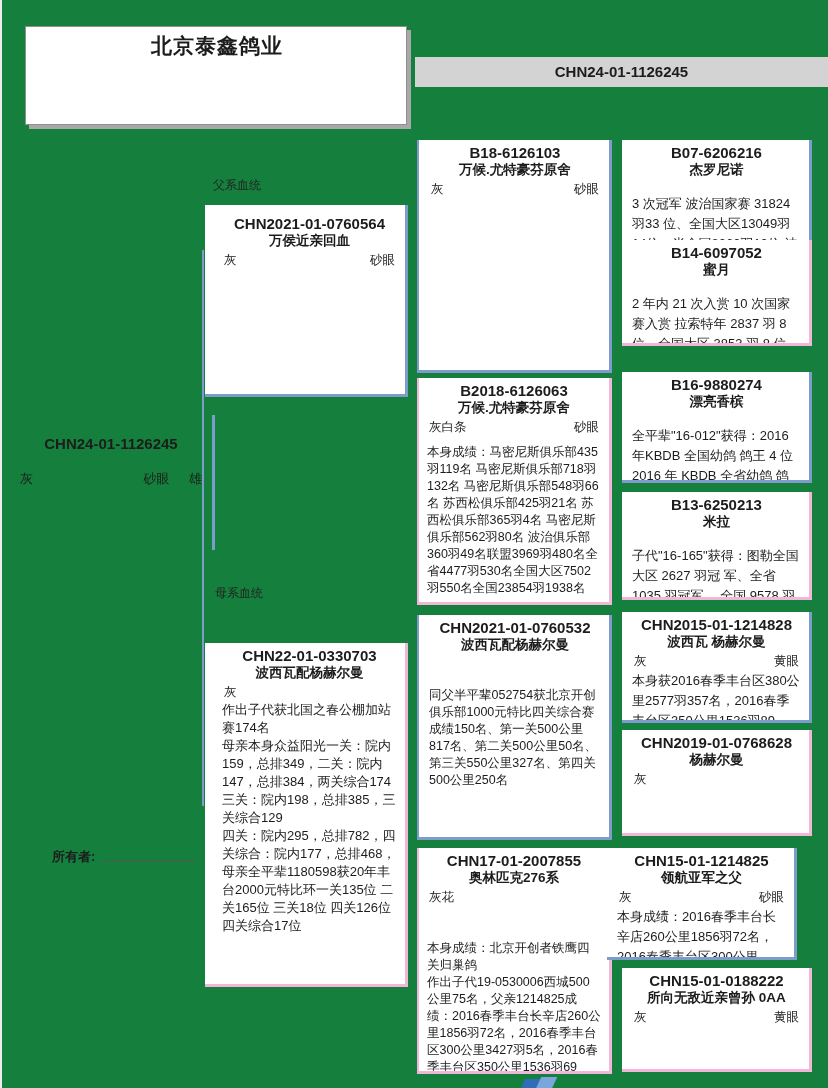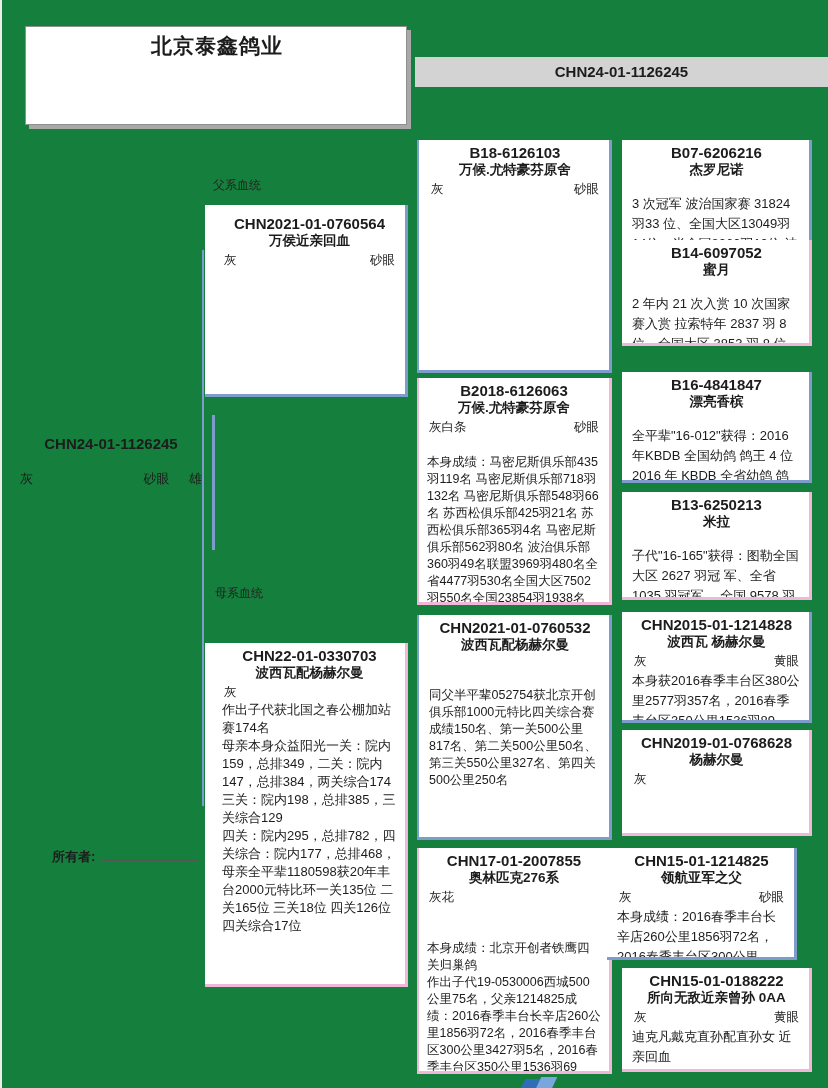--- a/index.html
+++ b/index.html
@@ -124,21 +124,21 @@
     </div>
   </div>
 
   <div class="box dam lb-dam" style="left:417px;top:378px;width:195px;height:227px;">
     <div class="title">B2018-6126063</div>
     <div class="name">万候.尤特豪芬原舍</div>
     <div class="attrs">
       <span>灰白条</span>
       <span>砂眼</span>
     </div>
-    <div class="body" style="margin-top:18px;">本身成绩：马密尼斯俱乐部435羽119名 马密尼斯俱乐部718羽132名 马密尼斯俱乐部548羽66名 苏西松俱乐部425羽21名 苏西松俱乐部365羽4名 马密尼斯俱乐部562羽80名 波治俱乐部360羽49名联盟3969羽480名全省4477羽530名全国大区7502羽550名全国23854羽1938名</div>
+    <div class="body" style="margin-top:8px;">本身成绩：马密尼斯俱乐部435羽119名 马密尼斯俱乐部718羽132名 马密尼斯俱乐部548羽66名 苏西松俱乐部425羽21名 苏西松俱乐部365羽4名 马密尼斯俱乐部562羽80名 波治俱乐部360羽49名联盟3969羽480名全省4477羽530名全国大区7502羽550名全国23854羽1938名</div>
   </div>
 
   <div class="box sire lb-sire" style="left:417px;top:615px;width:195px;height:225px;">
     <div class="title">CHN2021-01-0760532</div>
     <div class="name">波西瓦配杨赫尔曼</div>
     <div class="body" style="margin-top:34px;">同父半平辈052754获北京开创俱乐部1000元特比四关综合赛成绩150名、第一关500公里817名、第二关500公里50名、第三关550公里327名、第四关500公里250名</div>
   </div>
 
   <div class="box dam lb-dam" style="left:417px;top:848px;width:195px;height:226px;">
     <div class="title">CHN17-01-2007855</div>
@@ -157,21 +157,21 @@
     <div class="body" style="margin-top:16px;">3 次冠军 波治国家赛 31824 羽33 位、全国大区13049羽14位、半全国8360羽13位 波治国</div>
   </div>
 
   <div class="box g4 dam" style="left:622px;top:240px;width:190px;height:106px;">
     <div class="title">B14-6097052</div>
     <div class="name">蜜月</div>
     <div class="body" style="margin-top:16px;">2 年内 21 次入赏 10 次国家赛入赏 拉索特年 2837 羽 8 位、全国大区 3853 羽 8 位、 全国</div>
   </div>
 
   <div class="box g4 sire" style="left:622px;top:372px;width:190px;height:111px;">
-    <div class="title">B16-4841847</div>
+    <div class="title">B16-9880274</div>
     <div class="name">漂亮香槟</div>
     <div class="body" style="margin-top:16px;">全平辈"16-012"获得：2016 年KBDB 全国幼鸽 鸽王 4 位
 2016 年 KBDB 全省幼鸽 鸽王</div>
   </div>
 
   <div class="box g4 dam" style="left:622px;top:492px;width:190px;height:108px;">
     <div class="title">B13-6250213</div>
     <div class="name">米拉</div>
     <div class="body" style="margin-top:16px;">子代"16-165"获得：图勒全国大区 2627 羽冠 军、全省 1035 羽冠军、 全国 9578 羽 7 位 3</div>
   </div>
@@ -205,20 +205,19 @@
     <div class="body" style="margin-top:1px;">本身成绩：2016春季丰台长辛店260公里1856羽72名，2016春季丰台区300公里3427羽5</div>
   </div>
 
   <div class="box g4 dam" style="left:622px;top:968px;width:190px;height:104px;">
     <div class="title">CHN15-01-0188222</div>
     <div class="name">所向无敌近亲曾孙 0AA</div>
     <div class="attrs">
       <span>灰</span>
       <span>黄眼</span>
     </div>
-    <div class="body" style="margin-top:1px;">迪克凡戴克直孙配直孙女 近亲回血</div>
   </div>
 
   <div class="glyph">
     <div class="a"></div>
       <div class="b"></div>
   </div>
 </div>
 
 </body></html>

